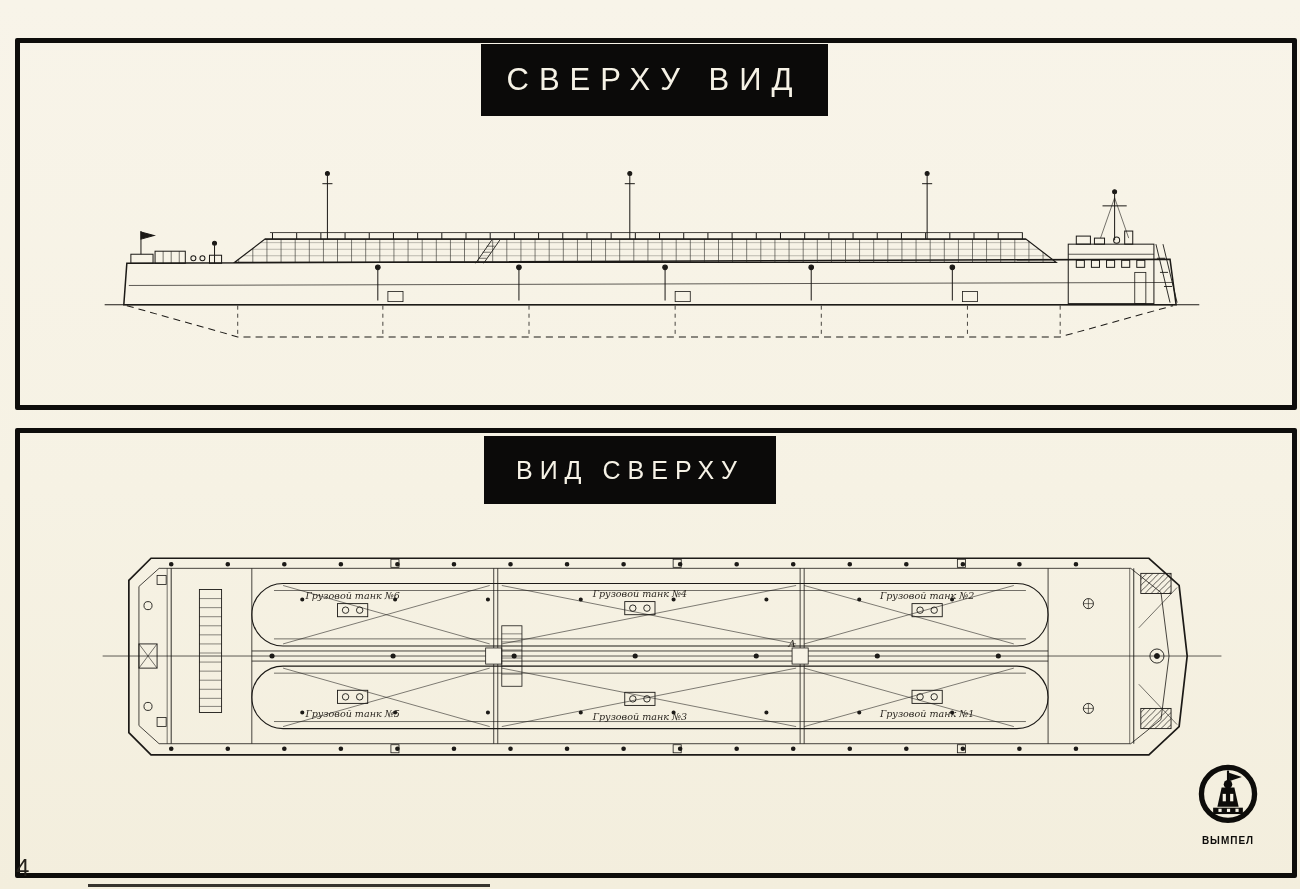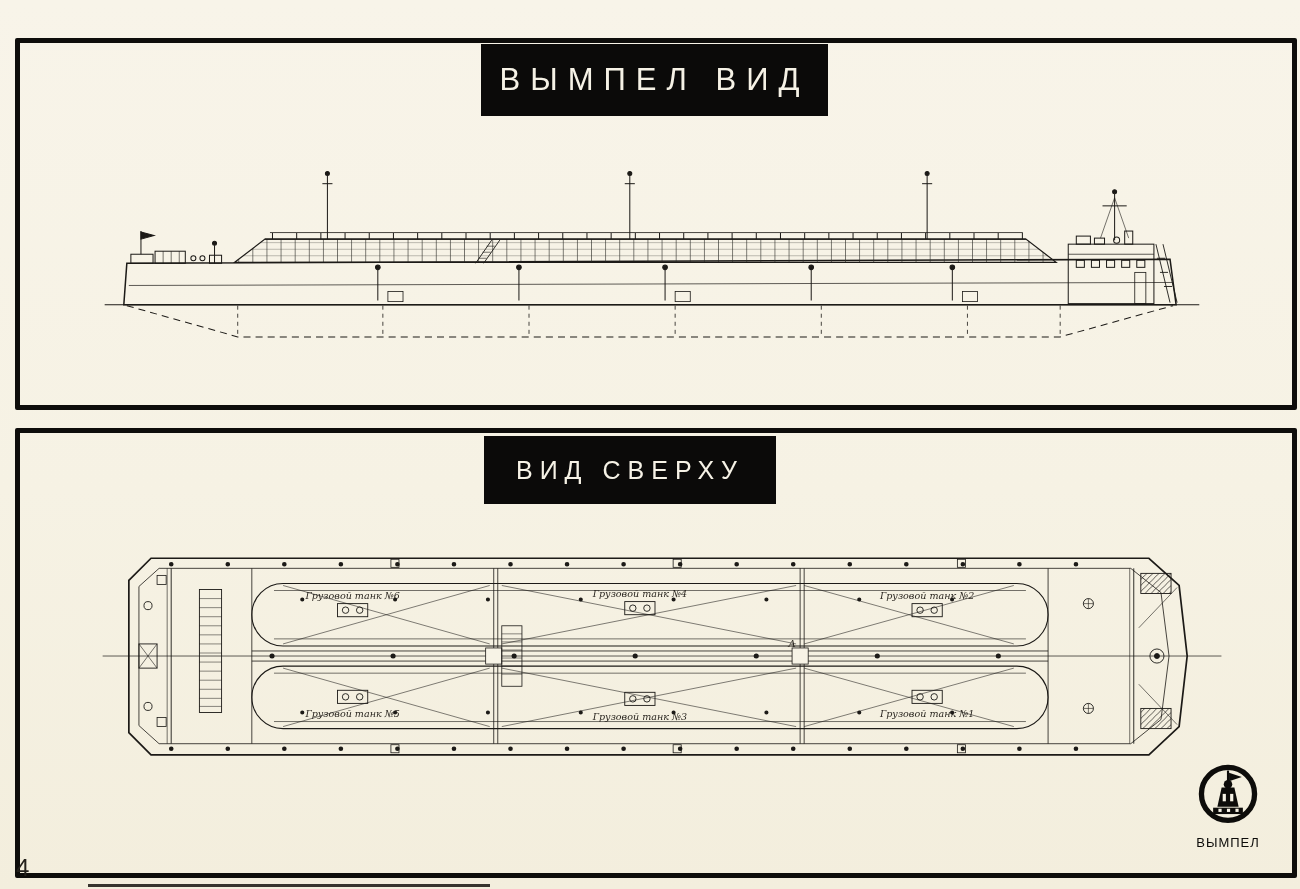--- a/index.html
+++ b/index.html
@@ -20,36 +20,36 @@
     display:flex;align-items:center;justify-content:center;
     font-family:"Liberation Sans",sans-serif;font-weight:400;
     box-shadow:0 0 0 1px #0b0a09;
   }
   .plate-side{left:462px;top:2px;width:345px;height:70px;font-size:31px;letter-spacing:10px;}
   .plate-topview{left:465px;top:4px;width:290px;height:66px;font-size:25px;letter-spacing:7px;}
   .drawing{position:absolute;left:0;top:0;width:100%;height:100%;}
   .logo{
     position:absolute;left:1178px;top:762px;width:100px;text-align:center;
   }
-  .logo-text{font-size:13px;font-weight:400;letter-spacing:1px;margin-top:1px;color:#0d0c0a;}
+  .logo-text{font-size:10px;font-weight:700;letter-spacing:1px;margin-top:1px;color:#0d0c0a;}
   .page-number{
     position:absolute;left:16px;top:854px;font-size:24px;color:#24211c;
     font-family:"Liberation Sans",sans-serif;
   }
   .scan-edge{position:absolute;left:88px;top:884px;width:402px;height:3px;background:#15130f;opacity:.85;}
   svg text{font-family:"DejaVu Serif",serif;}
 </style>
 </head>
 <body>
 
 <div class="page">
 
   <section class="panel panel-side">
     <div class="title-plate plate-side">
-      <span>ВЫМПЕЛ ВИД</span>
+      <span>СВЕРХУ ВИД</span>
     </div>
 
     <svg class="drawing" viewBox="0 0 1262 352">
       <defs>
         <pattern id="planks" width="14" height="6.5" patternUnits="userSpaceOnUse">
           <path d="M0 6.5 H14 M7 0 V6.5" stroke="#2b2a26" stroke-width="0.6" fill="none"></path>
         </pattern>
       </defs>
 
       <g stroke="#1c1a17" fill="none" stroke-width="1.2">

